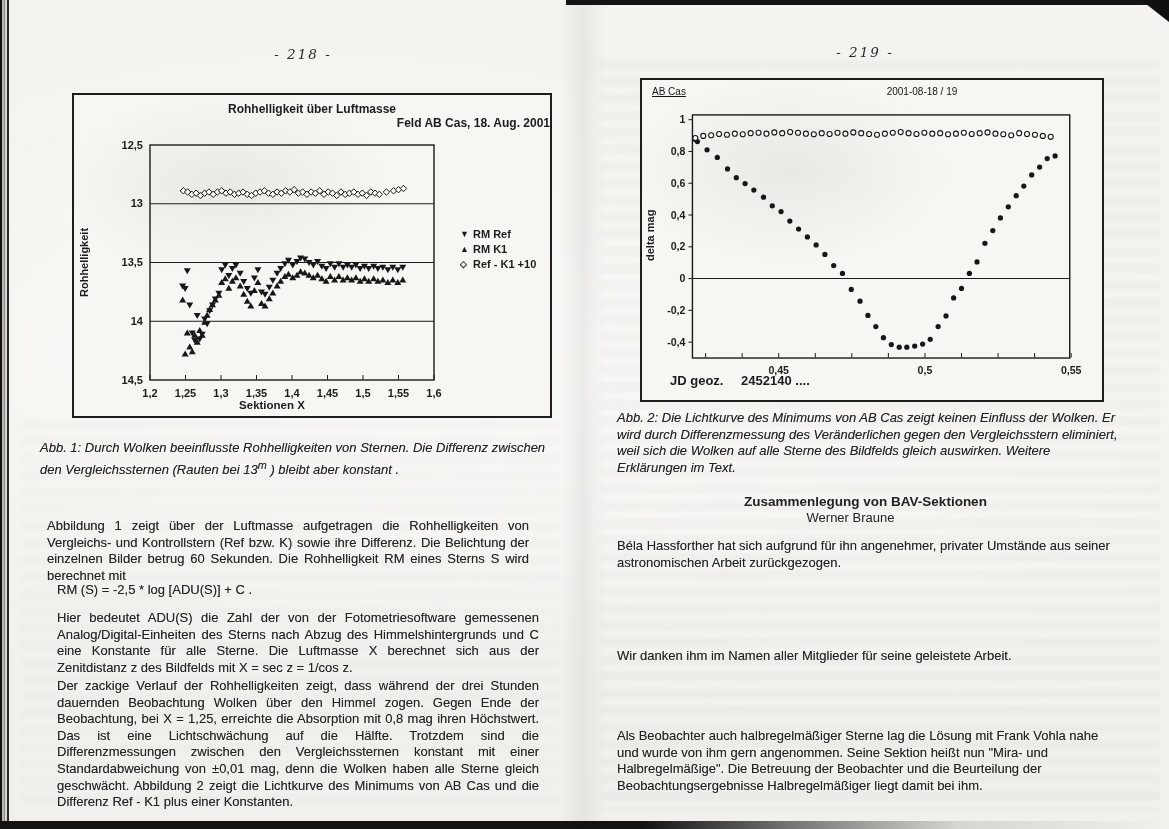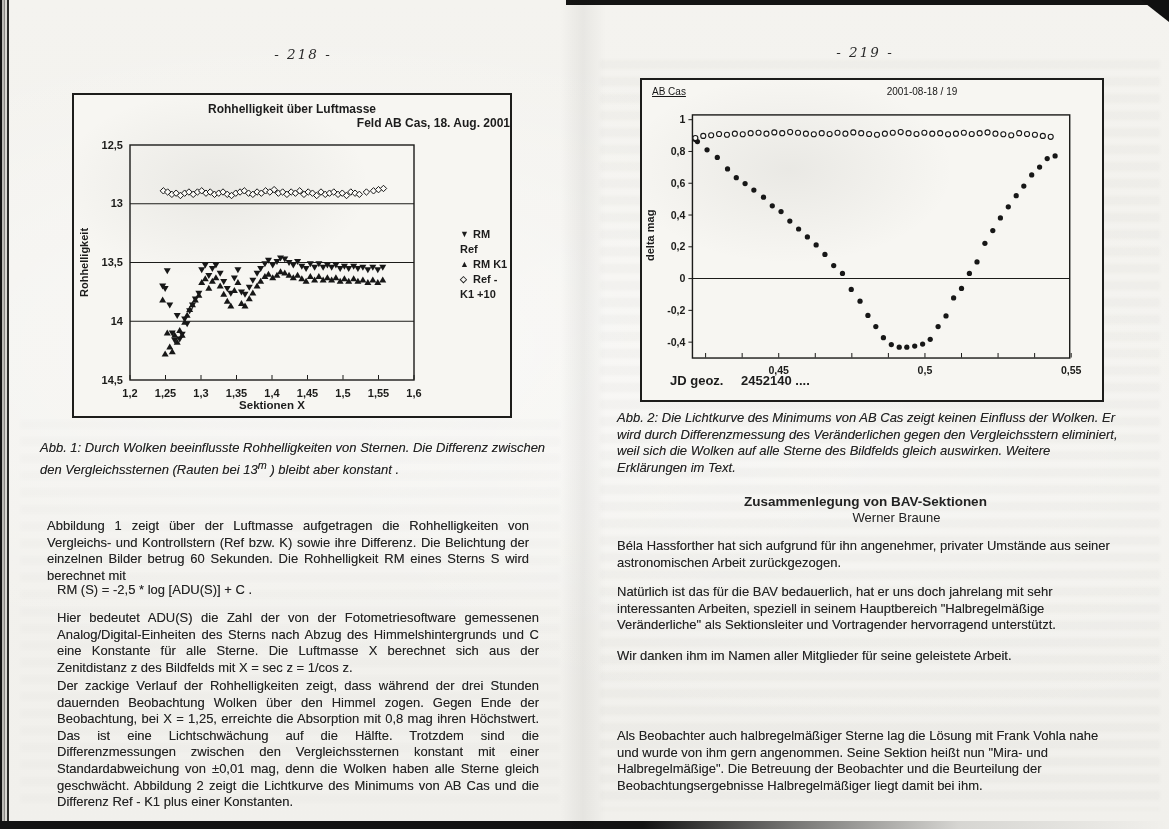--- a/index.html
+++ b/index.html
@@ -54,21 +54,21 @@
   <div class="abs binding-strip"></div>
   <div class="abs top-bar"></div>
   <div class="abs corner-wedge"></div>
   <div class="abs bottom-bar"></div>
   <div class="abs gutter-shadow"></div>
   <div class="abs bleed" style="left:600px;top:60px;width:560px;height:750px;"></div>
   <div class="abs bleed" style="left:20px;top:420px;width:540px;height:390px;opacity:.3;"></div>
 
   <div class="abs pageno" style="left:258px;top:46px;width:90px;text-align:center;">- 218 -</div>
 
-  <div class="abs figbox" style="left:72px;top:93px;width:436px;height:321px;">
+  <div class="abs figbox" style="left:72px;top:93px;width:436px;height:321px;padding-left:40px;">
     <div class="abs fig-title" style="left:0;top:7px;width:100%;">Rohhelligkeit über Luftmasse</div>
     <div class="abs fig-title" style="left:0;top:21px;width:100%;text-align:right;">Feld AB Cas, 18. Aug. 2001</div>
     <svg id="svg-fig1" viewBox="0 0 436 321">
         <line x1="56" x2="340" y1="108.75" y2="108.75" stroke="#1c1c1a" stroke-width="1"></line>
         <line x1="56" x2="340" y1="167.5" y2="167.5" stroke="#1c1c1a" stroke-width="1"></line>
         <line x1="56" x2="340" y1="226.25" y2="226.25" stroke="#1c1c1a" stroke-width="1"></line>
         <rect x="56" y="50" width="284" height="235" fill="none" stroke="#1c1c1a" stroke-width="1.4"></rect>
         <line x1="56" x2="56" y1="280" y2="284.5" stroke="#1c1c1a" stroke-width="1"></line>
         <text x="56" y="302" text-anchor="middle" font-size="11" font-weight="bold" fill="#1c1c1a">1,2</text>
         <line x1="91.50000000000001" x2="91.50000000000001" y1="280" y2="284.5" stroke="#1c1c1a" stroke-width="1"></line>
@@ -421,20 +421,19 @@
     <div class="abs vlabel" style="left:2px;top:80px;height:150px;">delta mag</div>
     <div class="abs jd-label" style="left:28px;top:293px;">
       <span>JD geoz.</span>
       <span style="margin-left:14px;">2452140 ....</span>
     </div>
   </div>
 
   <div class="abs body-text ital" style="left:617px;top:410px;width:505px;">Abb. 2:  Die Lichtkurve des Minimums von AB Cas zeigt keinen Einfluss der Wolken. Er wird durch Differenzmessung des Veränderlichen gegen den Vergleichsstern eliminiert, weil sich die Wolken auf alle Sterne des Bildfelds gleich auswirken.  Weitere Erklärungen im Text.</div>
 
   <div class="abs section-heading" style="left:617px;top:494px;width:497px;">Zusammenlegung von BAV-Sektionen</div>
-  <div class="abs section-author" style="left:648px;top:510px;width:497px;">Werner Braune</div>
+  <div class="abs section-author" style="left:602px;top:510px;width:497px;">Werner Braune</div>
 
   <div class="abs body-text" style="left:617px;top:538px;width:497px;">Béla Hassforther hat sich aufgrund für ihn angenehmer, privater Umstände aus seiner astronomischen Arbeit zurückgezogen.</div>
-  <div class="abs body-text" style="left:617px;top:584px;width:497px;">Natürlich ist das für die BAV bedauerlich, hat er uns doch jahrelang mit sehr interessanten Arbeiten, speziell in seinem Hauptbereich "Halbregelmäßige Veränderliche" als Sektionsleiter und Vortragender hervorragend unterstützt.</div>
   <div class="abs body-text" style="left:617px;top:648px;width:497px;">Wir danken ihm im Namen aller Mitglieder für seine geleistete Arbeit.</div>
   <div class="abs body-text" style="left:617px;top:728px;width:497px;">Als Beobachter auch halbregelmäßiger Sterne lag die Lösung mit Frank Vohla nahe und wurde von ihm gern angenommen. Seine Sektion heißt nun "Mira- und Halbregelmäßige". Die Betreuung der Beobachter und die Beurteilung der Beobachtungsergebnisse Halbregelmäßiger liegt damit bei ihm.</div>
 
 </div>
 
 </body></html>

